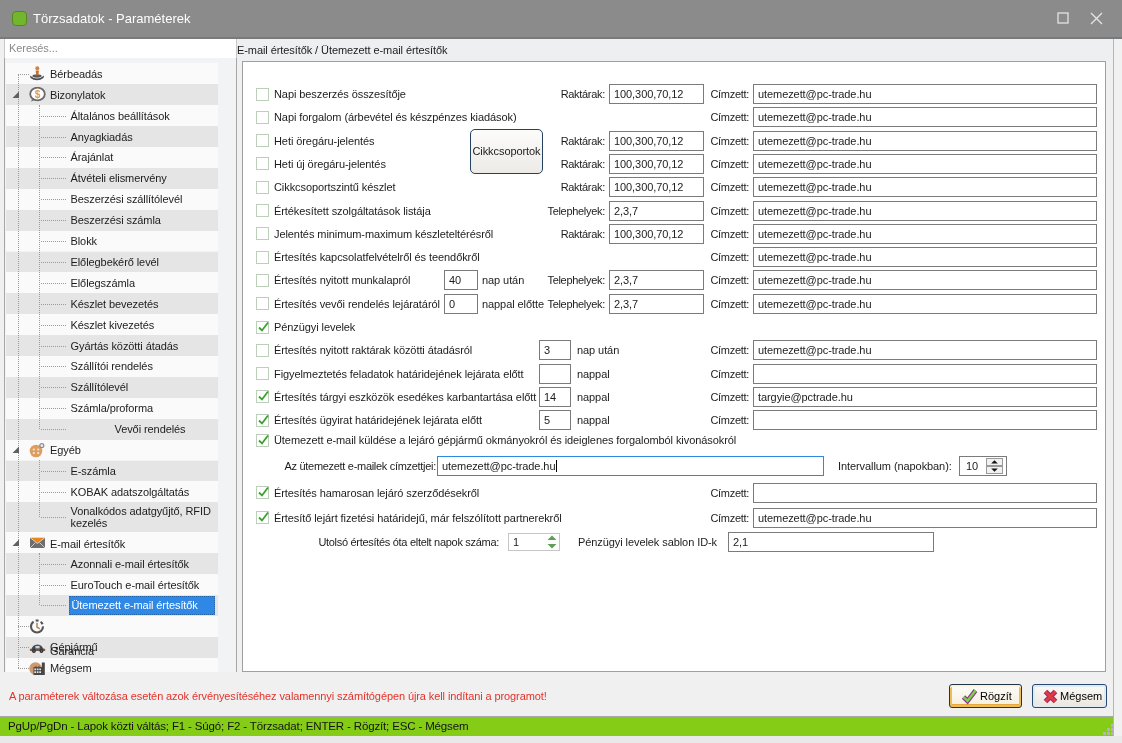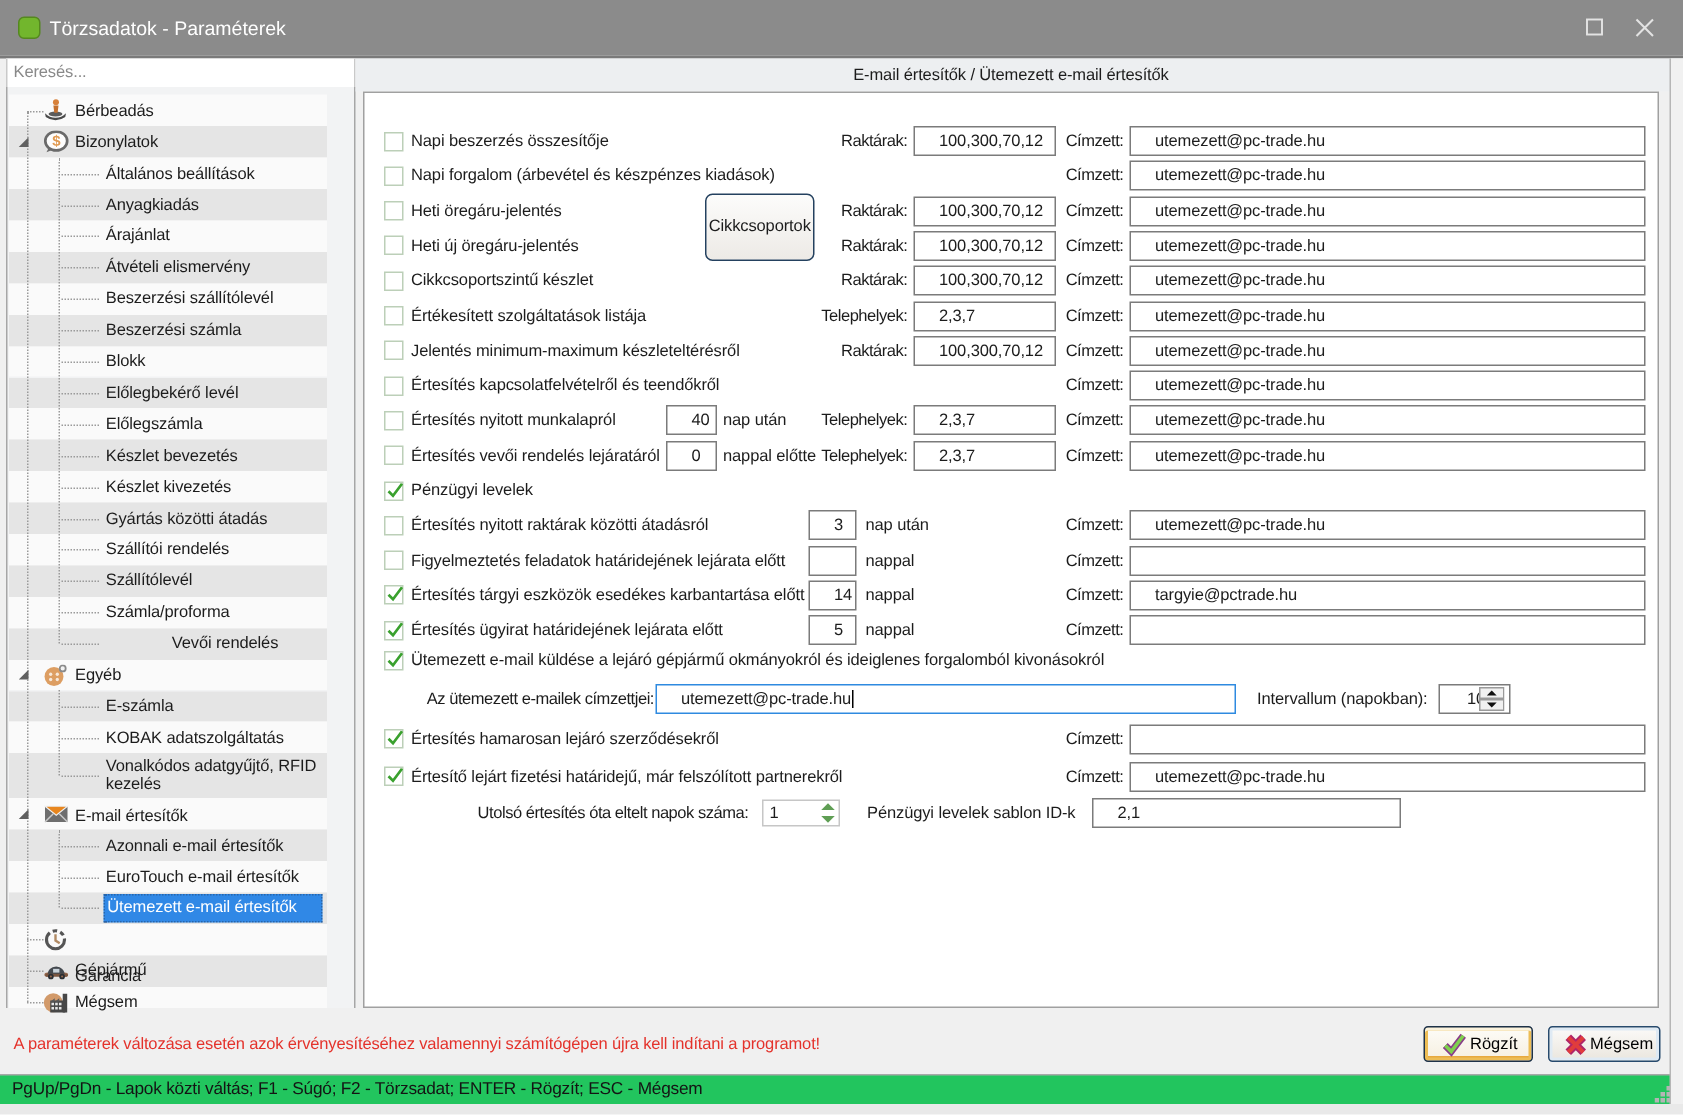--- a/index.html
+++ b/index.html
@@ -14,30 +14,30 @@
 .treewrap { left:4px; top:58px; width:233px; height:614px; background:#f2f3f4;
   border-left:1px solid #a6a6a6; border-right:1px solid #a6a6a6; overflow:hidden; }
 .trow { position:absolute; left:1px; width:212px; }
 .tw { background:#fafafa; } .tg { background:#e5e5e5; }
 .sel { position:absolute; left:69px; width:146px; background:#3088e6; color:#fff; outline:1px dotted rgba(30,60,100,0.45); outline-offset:-1px;
   display:flex; align-items:center; padding-left:2.5px; }
 .dotv { position:absolute; border-left:1px dotted #9a9a9a; width:0; }
 .doth { position:absolute; border-top:1px dotted #9a9a9a; height:0; }
 .panel { left:242px; top:61px; width:864px; height:611px; background:#ffffff; border:1px solid #a0a0a0; }
 .hdr { left:237px; top:39px; width:885px; height:22px; background:#edeff1; }
-.hdr span { position:absolute; left:0; width:874px; top:0; text-align:center; line-height:23px; color:#1c1c1c; }
+.hdr span { position:absolute; left:0; width:874px; top:0; line-height:23px; color:#1c1c1c; }
 .lbl { position:absolute; white-space:nowrap; line-height:20px; height:20px; }
 .rlbl { text-align:right; letter-spacing:-0.3px; }
 .inp { position:absolute; height:20px; background:#fff; border:1px solid #7b7b7b; line-height:18px;
-  padding-left:16px; white-space:nowrap; overflow:hidden; }
+  padding-left:4px; white-space:nowrap; overflow:hidden; }
 .cb { position:absolute; width:13px; height:13px; background:#fff; border:1px solid #bccfb8; }
 .btn-cikk { position:absolute; left:470px; top:129px; width:73px; height:45px; background:linear-gradient(#fcfcfb,#edeae6);
   border:1.5px solid #24415f; border-radius:5px; text-align:center; line-height:42px; }
 .redline { left:9px; top:690px; width:1110px; color:#e4322b; letter-spacing:-0.1px; }
-.statusbar { left:0px; top:716px; width:1122px; height:20px; background:#22c55e; border-top:1px solid #a8a8a8; }
+.statusbar { left:0px; top:716px; width:1122px; height:20px; background:#84cc16; border-top:1px solid #a8a8a8; }
 .statustxt { position:absolute; left:8px; top:0; line-height:19px; font-size:11.5px; letter-spacing:-0.15px; color:#141414; }
 .btn { position:absolute; top:684px; height:24px; border:1px solid #274a6d; border-radius:3px; font-size:11px; letter-spacing:0; color:#000;text-align:center; }
 .rogzit { left:949px; width:73px; border-color:#1e3248; background:linear-gradient(#fdfcf8,#f6efdf); box-shadow:inset 0 2px 0 #fbf3dd, inset 0 0 0 2px #edbd55, inset 0 -3px 0 #e7a93f; }
 .megsem { left:1032px; width:75px; background:linear-gradient(#fbfaf8,#eae6de); box-shadow:inset 0 0 0 2px #dfeaf4; }
 </style></head><body>
 
 <div class="abs titlebar"></div>
 <div class="abs" style="left:0;top:37px;width:1122px;height:1.5px;background:#7a7a7a"></div>
 <div class="abs app-ico"></div>
 <div class="abs title-txt">Törzsadatok - Paraméterek</div>

